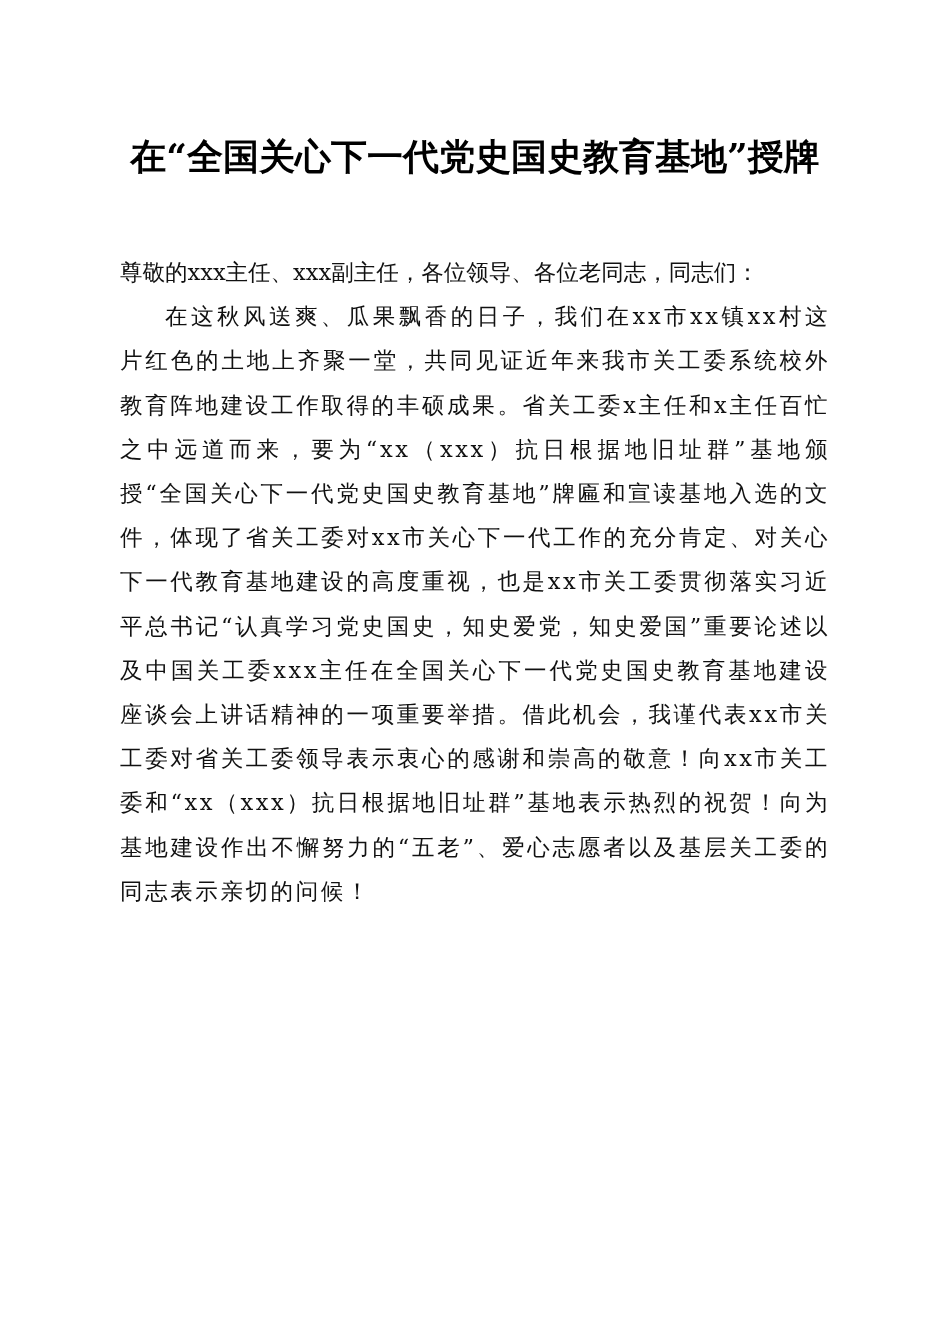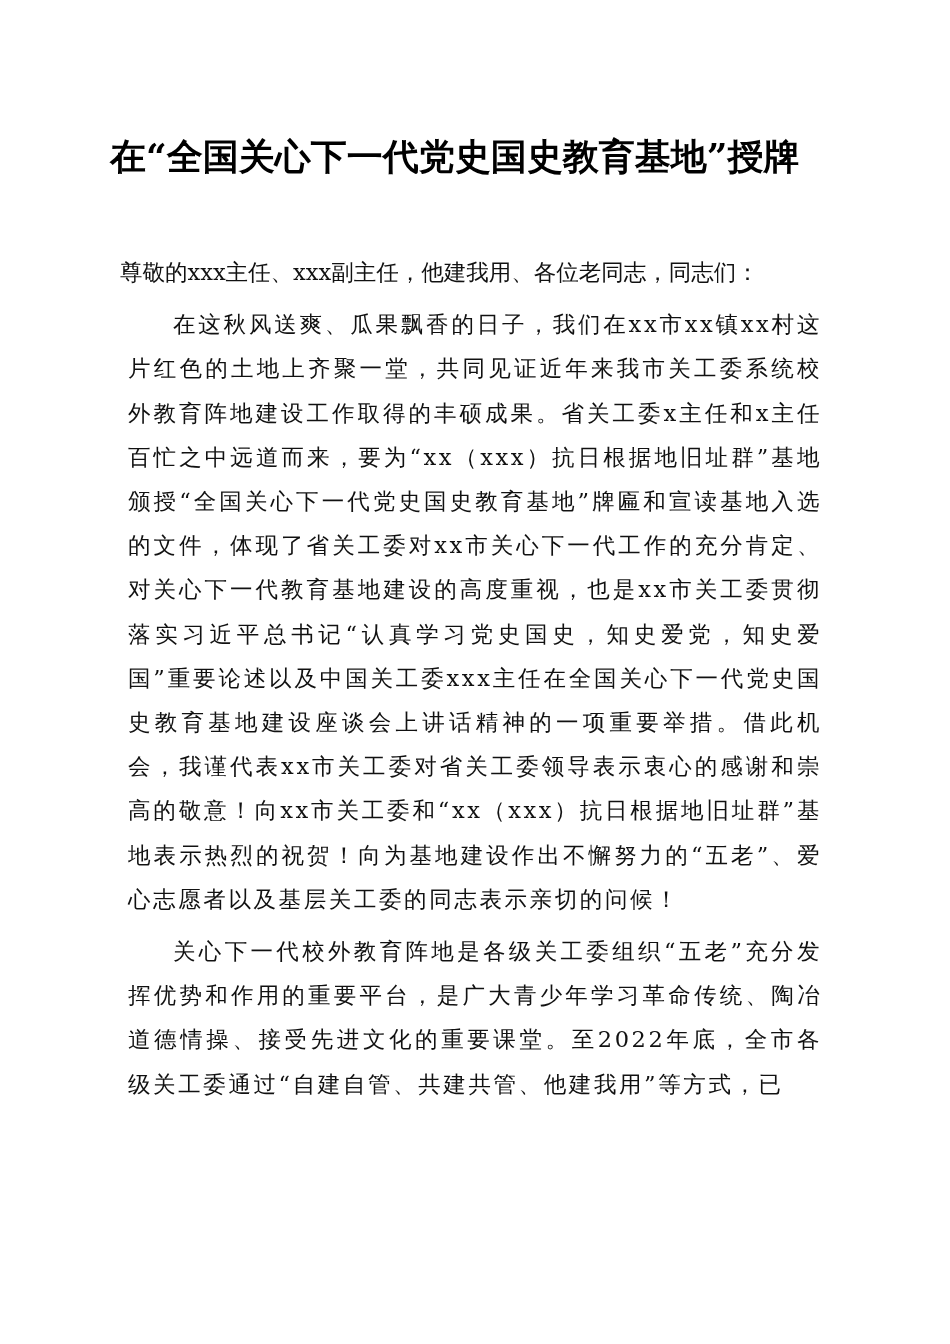--- a/index.html
+++ b/index.html
@@ -21,20 +21,21 @@
       width: 950px;
       height: 1344px;
       background: #ffffff;
     }
     .title {
       position: absolute;
       left: 110px;
       top: 132px;
       width: 730px;
       margin: 0;
+      text-align: center;
       font-family: "DejaVu Serif", "Liberation Serif", serif;
       font-weight: bold;
       font-size: 36px;
       line-height: 48px;
       letter-spacing: 0px;
       color: #000;
     }
     .title .line {
       display: block;
       white-space: nowrap;
@@ -48,33 +49,32 @@
       font-size: 22.5px;
       line-height: 44.2px;
       color: #111;
     }
     .salutation {
       margin: 0;
       text-align: justify;
       white-space: nowrap;
     }
     .para {
-      margin: 8px;
+      margin: 0;
       text-indent: 2em;
       text-align: justify;
       text-align-last: left;
       letter-spacing: 2.6px;
     }
   </style>
 </head>
 <body>
 
 <div class="page">
   <h1 class="title">
     <span class="line">在“全国关心下一代党史国史教育基地”授牌</span>
   </h1>
 
   <div class="body-text">
-    <p class="salutation">尊敬的xxx主任、xxx副主任，他建我用、各位老同志，同志们：</p>
+    <p class="salutation">尊敬的xxx主任、xxx副主任，各位领导、各位老同志，同志们：</p>
     <p class="para">在这秋风送爽、瓜果飘香的日子，我们在xx市xx镇xx村这片红色的土地上齐聚一堂，共同见证近年来我市关工委系统校外教育阵地建设工作取得的丰硕成果。省关工委x主任和x主任百忙之中远道而来，要为“xx（xxx）抗日根据地旧址群”基地颁授“全国关心下一代党史国史教育基地”牌匾和宣读基地入选的文件，体现了省关工委对xx市关心下一代工作的充分肯定、对关心下一代教育基地建设的高度重视，也是xx市关工委贯彻落实习近平总书记“认真学习党史国史，知史爱党，知史爱国”重要论述以及中国关工委xxx主任在全国关心下一代党史国史教育基地建设座谈会上讲话精神的一项重要举措。借此机会，我谨代表xx市关工委对省关工委领导表示衷心的感谢和崇高的敬意！向xx市关工委和“xx（xxx）抗日根据地旧址群”基地表示热烈的祝贺！向为基地建设作出不懈努力的“五老”、爱心志愿者以及基层关工委的同志表示亲切的问候！</p>
-    <p class="para">关心下一代校外教育阵地是各级关工委组织“五老”充分发挥优势和作用的重要平台，是广大青少年学习革命传统、陶冶道德情操、接受先进文化的重要课堂。至2022年底，全市各级关工委通过“自建自管、共建共管、他建我用”等方式，已</p>
   </div>
 </div>
 
 </body></html>

